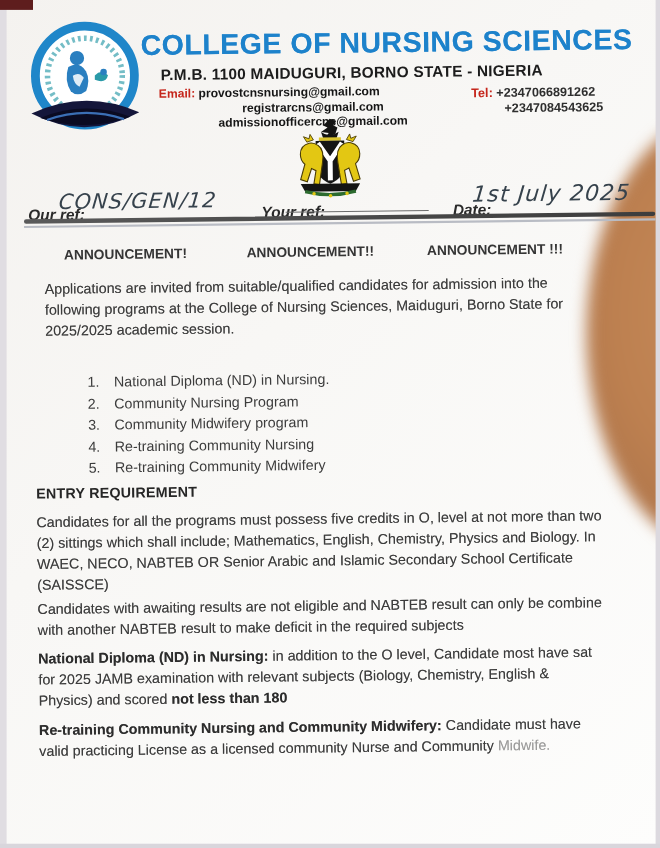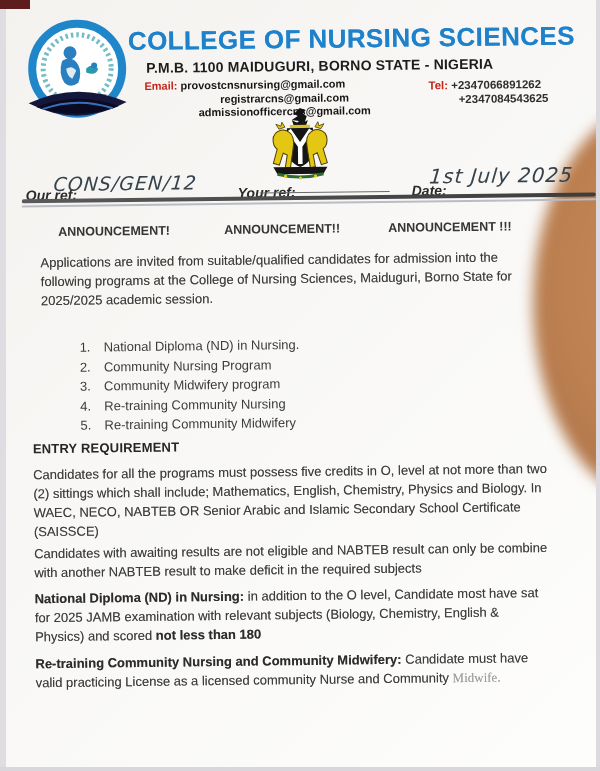--- a/index.html
+++ b/index.html
@@ -78,21 +78,21 @@
   .plist-row{display:flex;}
   .plist-num{width:24px;}
   .entry-head{
     position:absolute;left:32px;top:438px;font-size:13px;font-weight:bold;color:#262626;letter-spacing:.2px;
   }
   .entry-para{left:32px;top:462px;width:520px;}
   .awaiting{left:32px;top:541px;width:525px;}
   .nd-para{left:32px;top:586px;width:515px;}
   .retrain-para{left:32px;top:651px;width:515px;}
   .b{font-weight:bold;color:#2c2c2c;}
-  .fade{opacity:.5;font-family:Liberation Serif, serif;}
+  .fade{opacity:.5;}
 </style>
 </head>
 <body>
 
 <div class="paper">
 
   <div class="finger"></div>
 
   <div class="content">
 

